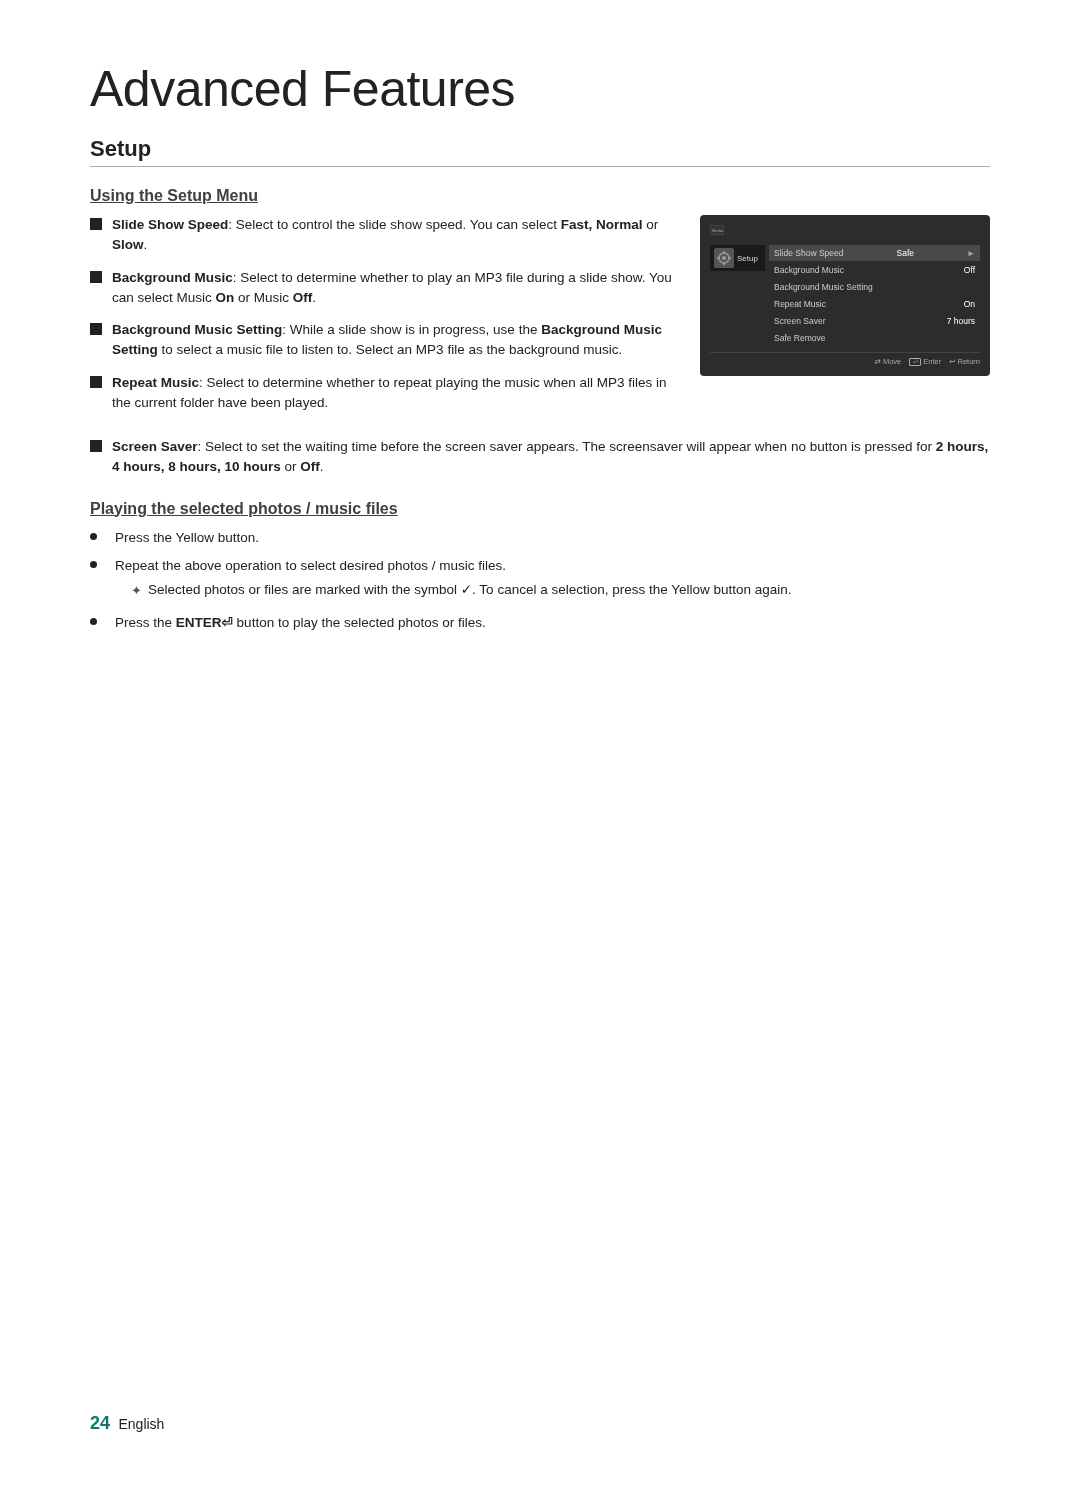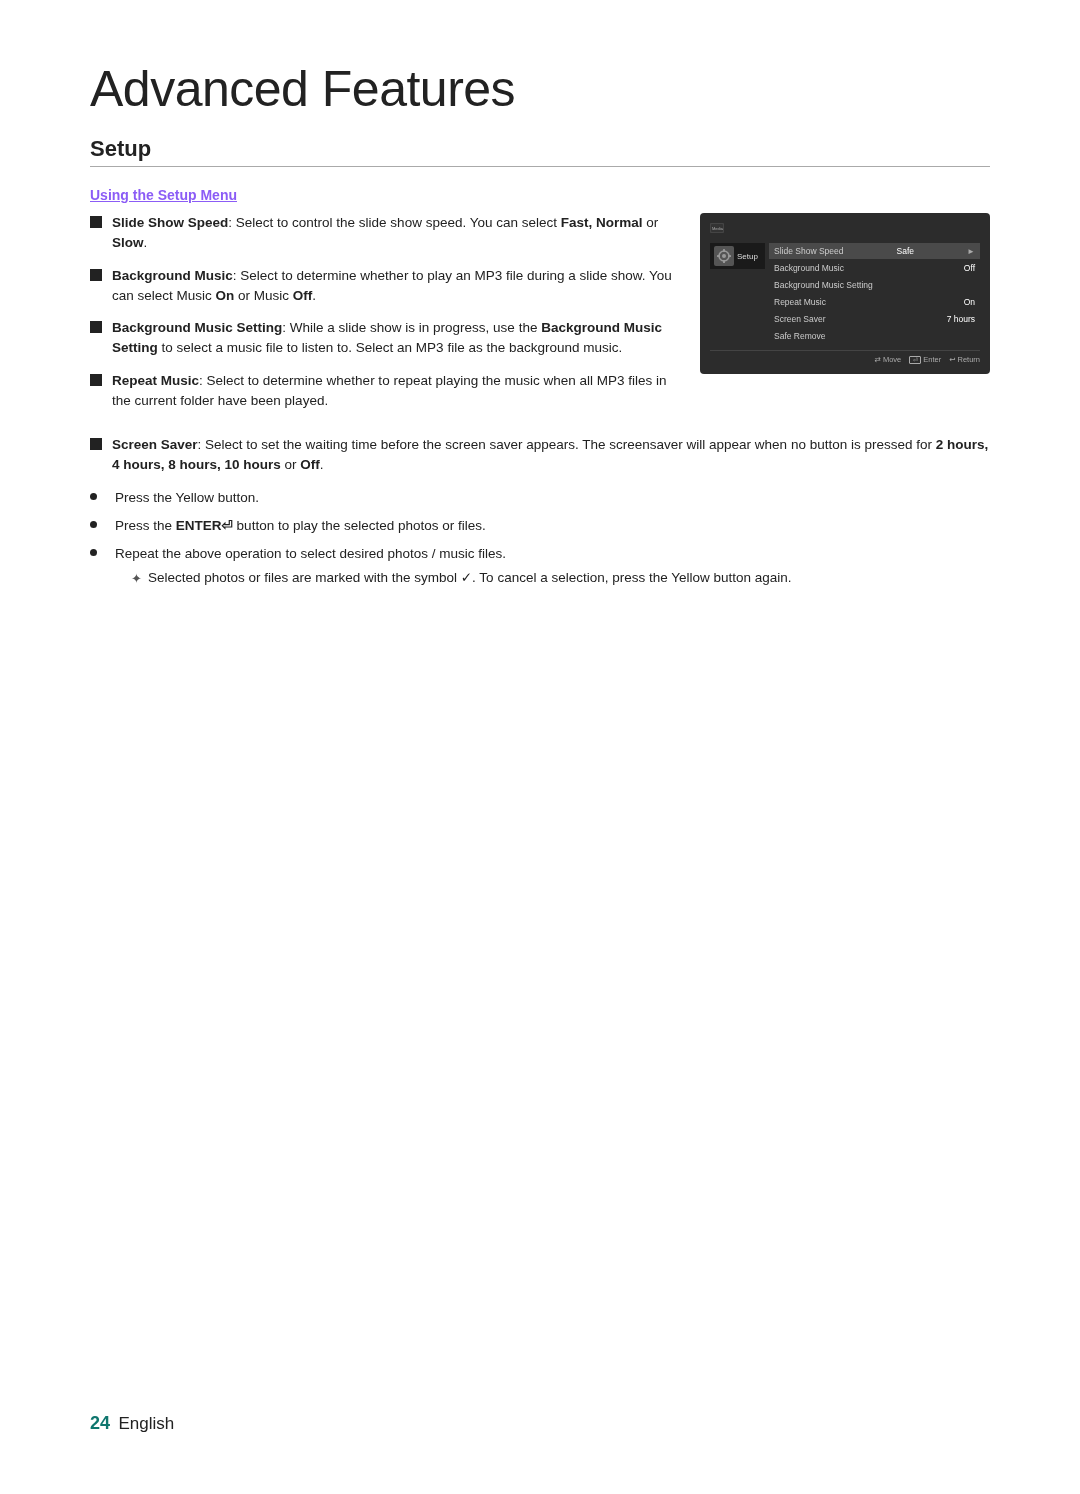--- a/index.html
+++ b/index.html
@@ -28,23 +28,23 @@
     .section-heading {
       font-size: 22px;
       font-weight: 700;
       color: #222;
       margin-bottom: 6px;
       padding-bottom: 4px;
       border-bottom: 1px solid #aaa;
     }
 
     .subsection-heading {
-      font-size: 14px;
+      font-size: 16px;
       font-weight: 700;
-      color: #8b5cf6;
+      color: #404040;
       margin-top: 20px;
       margin-bottom: 10px;
       text-decoration: underline;
     }
 
     .content-area {
       display: flex;
       gap: 22px;
       margin-top: 8px;
     }
@@ -244,21 +244,21 @@
       left: 90px;
     }
 
     .page-number {
       font-size: 18px;
       font-weight: 700;
       color: #0f766e;
     }
 
     .page-number-lang {
-      font-size: 17px;
+      font-size: 14px;
       font-weight: 400;
       color: #222;
       margin-left: 4px;
     }
 
     b, strong {
       font-weight: 700;
     }
   </style>
 </head>
@@ -381,40 +381,41 @@
 
   <ul class="bullet-list" style="margin-top: 12px;">
     <li>
       <span class="square-bullet"></span>
       <span class="text-content">
         <b>Screen Saver</b>: Select to set the waiting time before the screen saver appears. The screensaver will appear when no button is pressed for <b>2 hours, 4 hours, 8 hours, 10 hours</b> or <b>Off</b>.
       </span>
     </li>
   </ul>
 
+  <p class="subsection-heading" style="margin-top: 22px;">Playing the selected photos / music files</p>
 
   <ul class="dot-list">
     <li>
       <span class="dot-bullet"></span>
       <span>Press the Yellow button.</span>
-    </li>
-    <li>
-      <span class="dot-bullet"></span>
-      <span>Press the <b>ENTER⏎</b> button to play the selected photos or files.</span>
     </li>
     <li>
       <span class="dot-bullet"></span>
       <span>
         Repeat the above operation to select desired photos / music files.
         <div class="note-line">
           <span class="note-icon">✦</span>
           <span>Selected photos or files are marked with the symbol ✓. To cancel a selection, press the Yellow button again.</span>
         </div>
       </span>
     </li>
+    <li>
+      <span class="dot-bullet"></span>
+      <span>Press the <b>ENTER⏎</b> button to play the selected photos or files.</span>
+    </li>
   </ul>
 
 </div>
 
 <div class="page-footer">
   <span class="page-number">24</span>
   <span class="page-number-lang">English</span>
 </div>
 
 </body></html>

